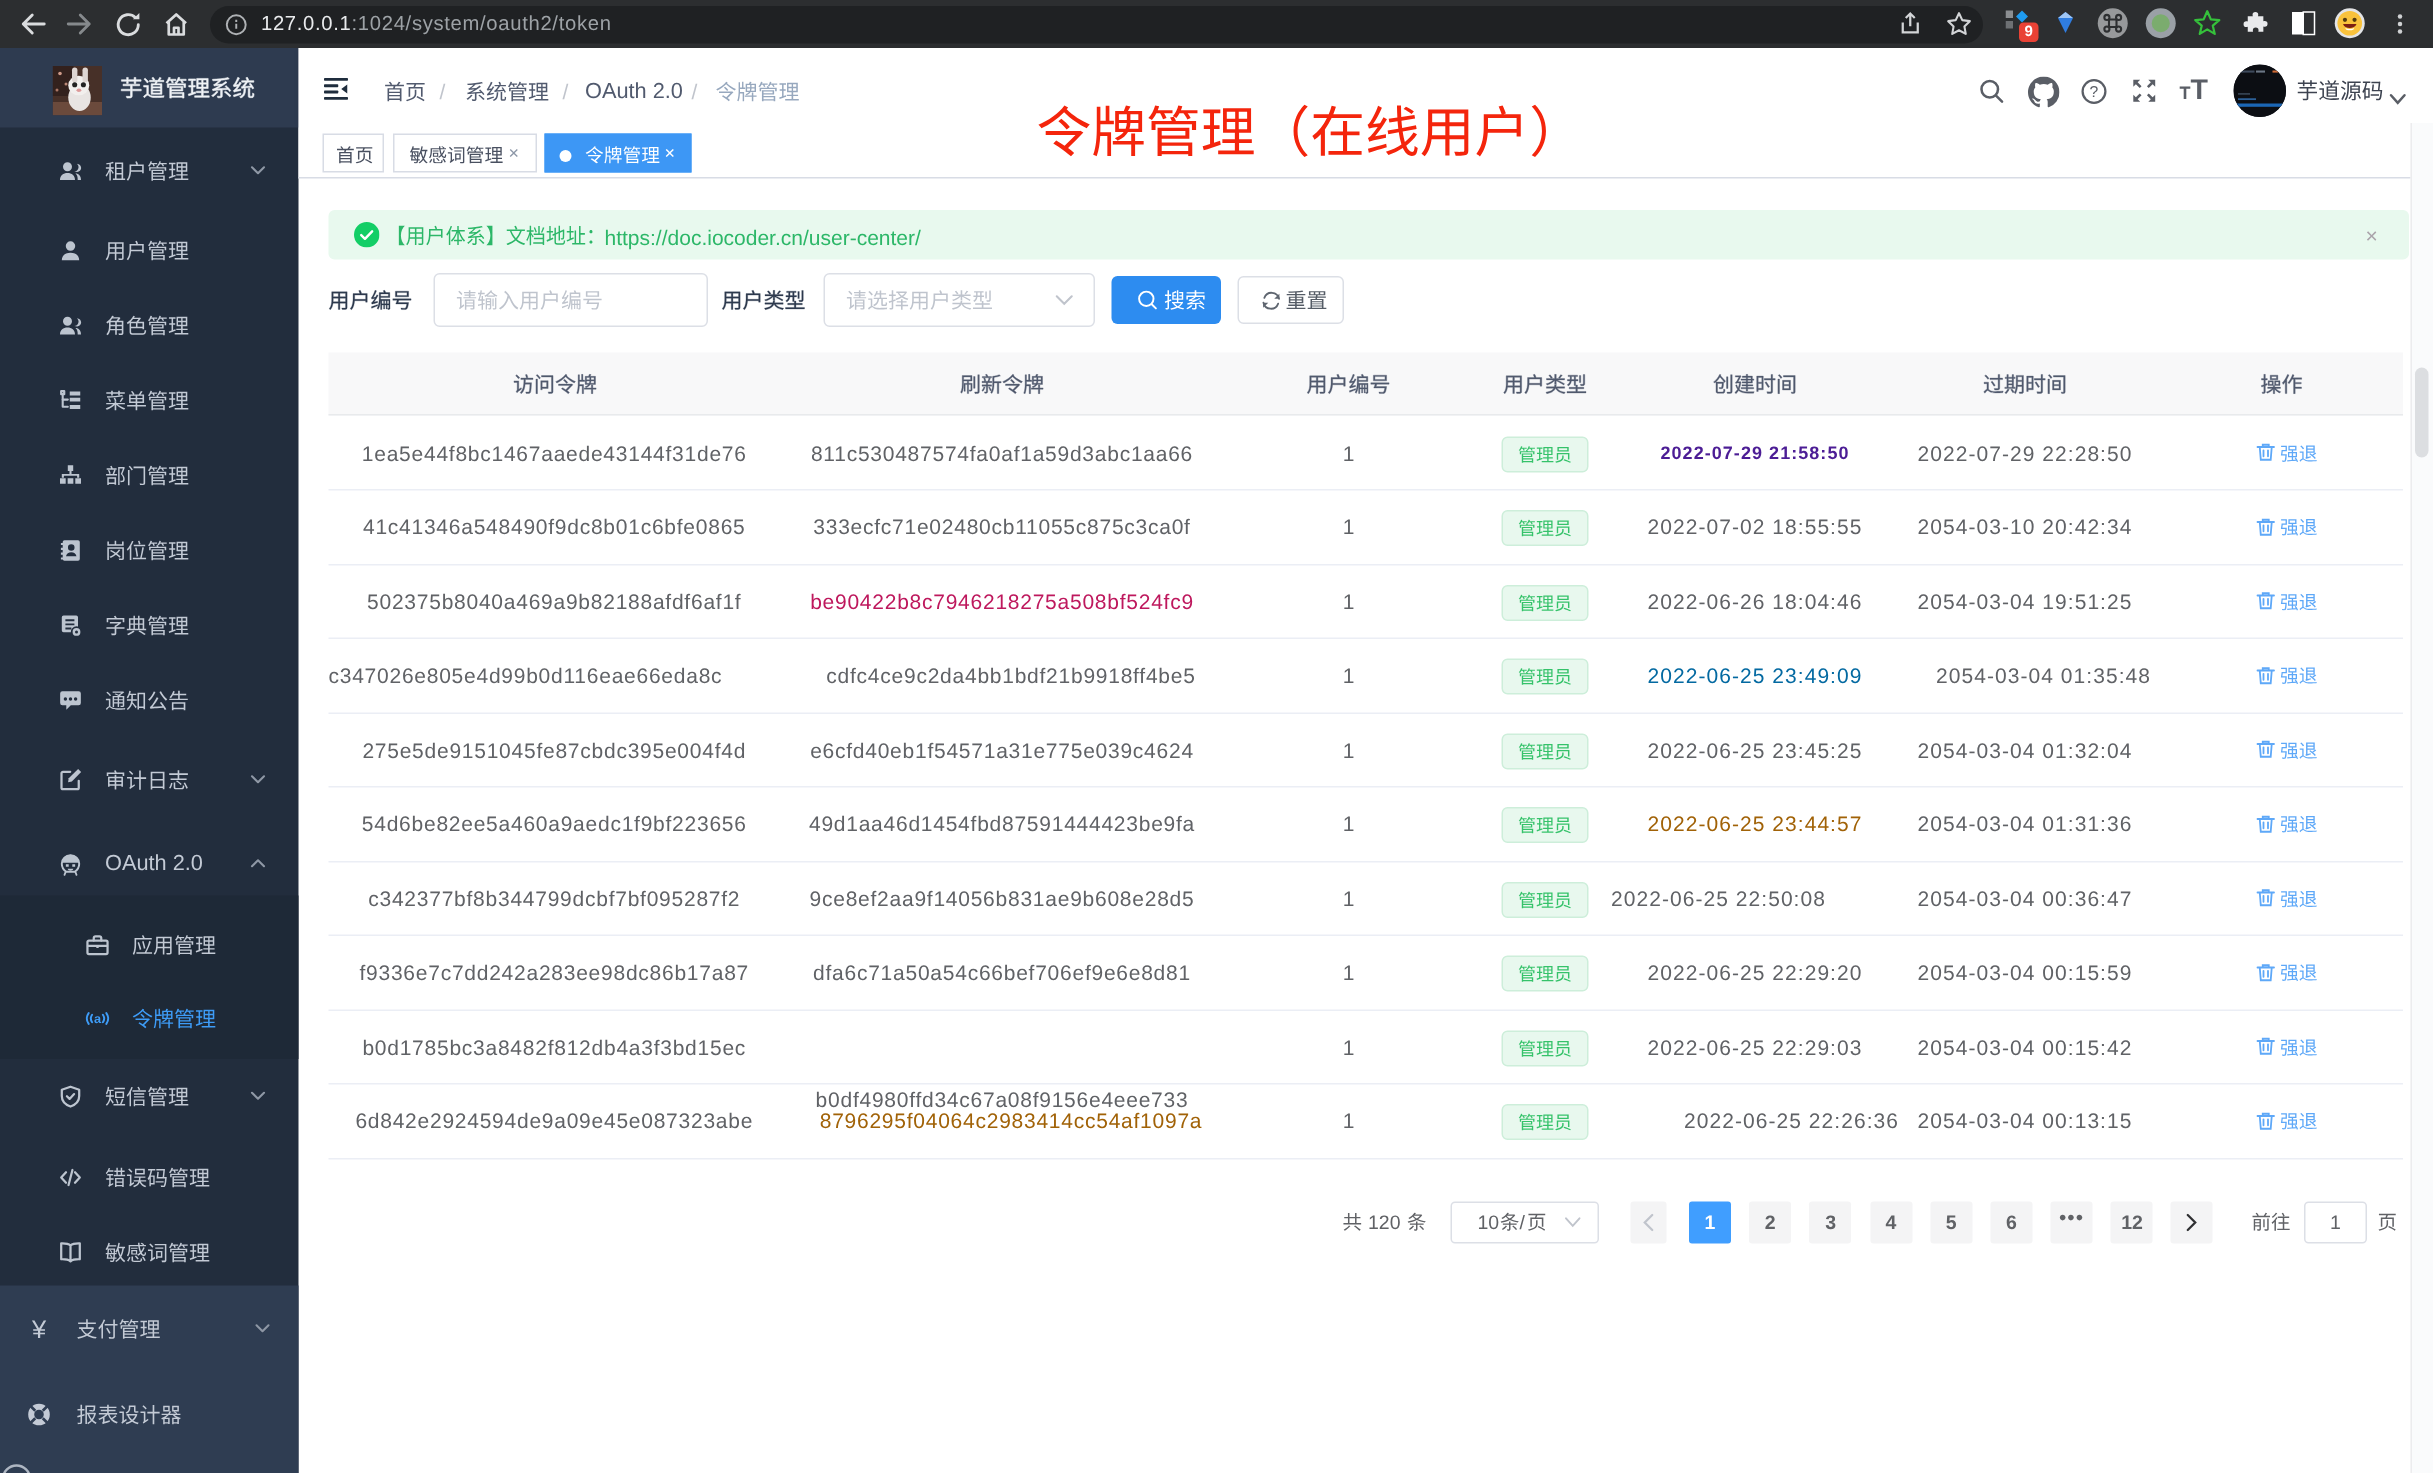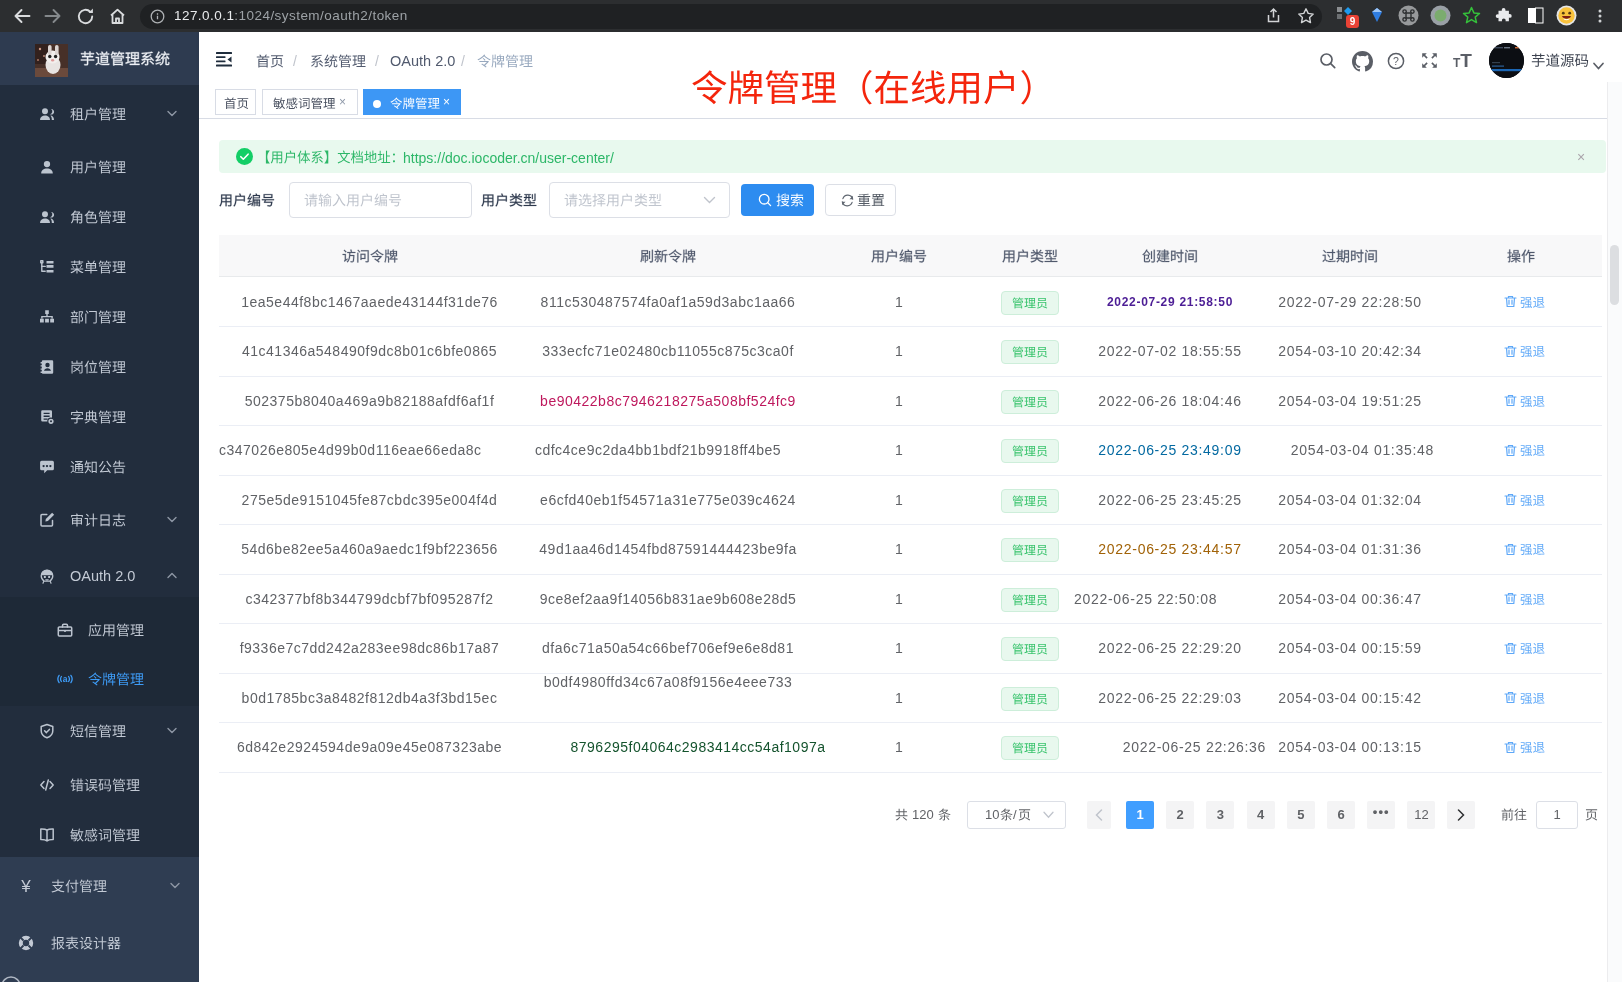--- a/index.html
+++ b/index.html
@@ -655,21 +655,21 @@
   </svg>
 <svg style="position:absolute;left:1504px;top:394.25px" width="13" height="13" viewBox="0 0 13 13">
     <path d="M1 3h11M4.5 3V1.5h4V3M2.5 3l.7 8.5h6.6l.7-8.5M5 5.2v4M8 5.2v4" stroke="#5ea8f8" stroke-width="1.2" fill="none" stroke-linecap="round"></path>
   </svg>
 <svg class="cj " style="position:absolute;left:1520px;top:394.75px;width:25px;height:12.5px;color:#5ea8f8;" viewBox="0 -880 2000 1000" preserveAspectRatio="none">
     <use href="#c5f3a"></use>
     <use href="#c9000" x="1000"></use>
   </svg>
 <div style="position:absolute;left:219px;top:425px;width:1383px;height:1px;background:#ebeef5"></div>
 <div style="position:absolute;left:219px;top:443.25px;font-size:14px;line-height:14px;color:#606266;font-weight:400;letter-spacing:0;white-space:pre;line-height:15px"><div style="width:301px;text-align:left;letter-spacing:0.5px">c347026e805e4d99b0d116eae66eda8c</div></div>
-<div style="position:absolute;left:512px;top:443.25px;font-size:14px;line-height:14px;color:#606266;font-weight:400;letter-spacing:0;white-space:pre;line-height:15px"><div style="width:292px;text-align:center;letter-spacing:0.5px">cdfc4ce9c2da4bb1bdf21b9918ff4be5</div></div>
+<div style="position:absolute;left:528px;top:443.25px;font-size:14px;line-height:14px;color:#606266;font-weight:400;letter-spacing:0;white-space:pre;line-height:15px"><div style="width:292px;text-align:center;letter-spacing:0.5px">cdfc4ce9c2da4bb1bdf21b9918ff4be5</div></div>
 <div style="position:absolute;left:812px;top:443.25px;font-size:14px;line-height:14px;color:#606266;font-weight:400;letter-spacing:0;white-space:pre;line-height:15px"><div style="width:174px;text-align:center;letter-spacing:0">1</div></div>
 <div style="position:absolute;left:1074px;top:443.25px;font-size:14px;line-height:14px;color:#0369a1;font-weight:400;letter-spacing:0;white-space:pre;line-height:15px"><div style="width:192px;text-align:center;letter-spacing:0.7px">2022-06-25 23:49:09</div></div>
 <div style="position:absolute;left:1266px;top:443.25px;font-size:14px;line-height:14px;color:#606266;font-weight:400;letter-spacing:0;white-space:pre;line-height:15px"><div style="width:168px;text-align:right;letter-spacing:0.7px">2054-03-04 01:35:48</div></div>
 <div style="position:absolute;left:1001px;top:439.25px;width:58px;height:24px;background:#e8f8ee;border:1px solid #cdeeda;border-radius:4px;box-sizing:border-box"></div>
 <svg class="cj " style="position:absolute;left:1012px;top:445.25px;width:36px;height:12px;color:#35c26a;" viewBox="0 -880 3000 1000" preserveAspectRatio="none">
     <use href="#c7ba1"></use>
     <use href="#c7406" x="1000"></use>
     <use href="#c5458" x="2000"></use>
   </svg>
 <svg style="position:absolute;left:1504px;top:443.75px" width="13" height="13" viewBox="0 0 13 13">
@@ -750,40 +750,40 @@
   </svg>
 <svg style="position:absolute;left:1504px;top:641.75px" width="13" height="13" viewBox="0 0 13 13">
     <path d="M1 3h11M4.5 3V1.5h4V3M2.5 3l.7 8.5h6.6l.7-8.5M5 5.2v4M8 5.2v4" stroke="#5ea8f8" stroke-width="1.2" fill="none" stroke-linecap="round"></path>
   </svg>
 <svg class="cj " style="position:absolute;left:1520px;top:642.25px;width:25px;height:12.5px;color:#5ea8f8;" viewBox="0 -880 2000 1000" preserveAspectRatio="none">
     <use href="#c5f3a"></use>
     <use href="#c9000" x="1000"></use>
   </svg>
 <div style="position:absolute;left:219px;top:672.5px;width:1383px;height:1px;background:#ebeef5"></div>
 <div style="position:absolute;left:219px;top:690.75px;font-size:14px;line-height:14px;color:#606266;font-weight:400;letter-spacing:0;white-space:pre;line-height:15px"><div style="width:301px;text-align:center;letter-spacing:0.5px">b0d1785bc3a8482f812db4a3f3bd15ec</div></div>
-<div style="position:absolute;left:522px;top:675px;font-size:14px;line-height:14px;color:#606266;font-weight:400;letter-spacing:0;white-space:pre;line-height:15px"><div style="width:292px;text-align:center;letter-spacing:0.5px">b0df4980ffd34c67a08f9156e4eee733</div></div>
+<div style="position:absolute;left:522px;top:726px;font-size:14px;line-height:14px;color:#606266;font-weight:400;letter-spacing:0;white-space:pre;line-height:15px"><div style="width:292px;text-align:center;letter-spacing:0.5px">b0df4980ffd34c67a08f9156e4eee733</div></div>
 <div style="position:absolute;left:812px;top:690.75px;font-size:14px;line-height:14px;color:#606266;font-weight:400;letter-spacing:0;white-space:pre;line-height:15px"><div style="width:174px;text-align:center;letter-spacing:0">1</div></div>
 <div style="position:absolute;left:1074px;top:690.75px;font-size:14px;line-height:14px;color:#606266;font-weight:400;letter-spacing:0;white-space:pre;line-height:15px"><div style="width:192px;text-align:center;letter-spacing:0.7px">2022-06-25 22:29:03</div></div>
 <div style="position:absolute;left:1266px;top:690.75px;font-size:14px;line-height:14px;color:#606266;font-weight:400;letter-spacing:0;white-space:pre;line-height:15px"><div style="width:168px;text-align:center;letter-spacing:0.7px">2054-03-04 00:15:42</div></div>
 <div style="position:absolute;left:1001px;top:686.75px;width:58px;height:24px;background:#e8f8ee;border:1px solid #cdeeda;border-radius:4px;box-sizing:border-box"></div>
 <svg class="cj " style="position:absolute;left:1012px;top:692.75px;width:36px;height:12px;color:#35c26a;" viewBox="0 -880 3000 1000" preserveAspectRatio="none">
     <use href="#c7ba1"></use>
     <use href="#c7406" x="1000"></use>
     <use href="#c5458" x="2000"></use>
   </svg>
 <svg style="position:absolute;left:1504px;top:691.25px" width="13" height="13" viewBox="0 0 13 13">
     <path d="M1 3h11M4.5 3V1.5h4V3M2.5 3l.7 8.5h6.6l.7-8.5M5 5.2v4M8 5.2v4" stroke="#5ea8f8" stroke-width="1.2" fill="none" stroke-linecap="round"></path>
   </svg>
 <svg class="cj " style="position:absolute;left:1520px;top:691.75px;width:25px;height:12.5px;color:#5ea8f8;" viewBox="0 -880 2000 1000" preserveAspectRatio="none">
     <use href="#c5f3a"></use>
     <use href="#c9000" x="1000"></use>
   </svg>
 <div style="position:absolute;left:219px;top:722px;width:1383px;height:1px;background:#ebeef5"></div>
 <div style="position:absolute;left:219px;top:740.25px;font-size:14px;line-height:14px;color:#606266;font-weight:400;letter-spacing:0;white-space:pre;line-height:15px"><div style="width:301px;text-align:center;letter-spacing:0.5px">6d842e2924594de9a09e45e087323abe</div></div>
-<div style="position:absolute;left:552px;top:740.25px;font-size:14px;line-height:14px;color:#14532d;font-weight:400;letter-spacing:0;white-space:pre;line-height:15px"><div style="width:292px;text-align:center;letter-spacing:0.5px">8796295f04064c2983414cc54af1097a</div></div>
+<div style="position:absolute;left:528px;top:740.25px;font-size:14px;line-height:14px;color:#a16207;font-weight:400;letter-spacing:0;white-space:pre;line-height:15px"><div style="width:292px;text-align:center;letter-spacing:0.5px">8796295f04064c2983414cc54af1097a</div></div>
 <div style="position:absolute;left:812px;top:740.25px;font-size:14px;line-height:14px;color:#606266;font-weight:400;letter-spacing:0;white-space:pre;line-height:15px"><div style="width:174px;text-align:center;letter-spacing:0">1</div></div>
 <div style="position:absolute;left:1074px;top:740.25px;font-size:14px;line-height:14px;color:#606266;font-weight:400;letter-spacing:0;white-space:pre;line-height:15px"><div style="width:192px;text-align:right;letter-spacing:0.7px">2022-06-25 22:26:36</div></div>
 <div style="position:absolute;left:1266px;top:740.25px;font-size:14px;line-height:14px;color:#606266;font-weight:400;letter-spacing:0;white-space:pre;line-height:15px"><div style="width:168px;text-align:center;letter-spacing:0.7px">2054-03-04 00:13:15</div></div>
 <div style="position:absolute;left:1001px;top:736.25px;width:58px;height:24px;background:#e8f8ee;border:1px solid #cdeeda;border-radius:4px;box-sizing:border-box"></div>
 <svg class="cj " style="position:absolute;left:1012px;top:742.25px;width:36px;height:12px;color:#35c26a;" viewBox="0 -880 3000 1000" preserveAspectRatio="none">
     <use href="#c7ba1"></use>
     <use href="#c7406" x="1000"></use>
     <use href="#c5458" x="2000"></use>
   </svg>
 <svg style="position:absolute;left:1504px;top:740.75px" width="13" height="13" viewBox="0 0 13 13">
@@ -832,21 +832,21 @@
 <div style="position:absolute;left:1286.8px;top:800.5px;width:28px;height:28px;background:#f4f4f5;border-radius:2px">
     <div style="width:28px;text-align:center;font-size:13px;line-height:28px;color:#606266;font-weight:600">5</div>
   </div>
 <div style="position:absolute;left:1327px;top:800.5px;width:28px;height:28px;background:#f4f4f5;border-radius:2px">
     <div style="width:28px;text-align:center;font-size:13px;line-height:28px;color:#606266;font-weight:600">6</div>
   </div>
 <div style="position:absolute;left:1367.2px;top:800.5px;width:28px;height:28px;background:#f4f4f5;border-radius:2px">
     <div style="width:28px;text-align:center;font-size:13px;line-height:22px;color:#606266;letter-spacing:1px;font-weight:700">•••</div>
   </div>
 <div style="position:absolute;left:1407.4px;top:800.5px;width:28px;height:28px;background:#f4f4f5;border-radius:2px">
-    <div style="width:28px;text-align:center;font-size:13px;line-height:28px;color:#606266;font-weight:400">12</div>
+    <div style="width:28px;text-align:center;font-size:13px;line-height:28px;color:#606266;font-weight:700">12</div>
   </div>
 <div style="position:absolute;left:1447px;top:800.5px;width:28px;height:28px;background:#f4f4f5;border-radius:2px"></div>
 <svg style="position:absolute;left:1457px;top:808.5px" width="8" height="12" viewBox="0 0 8 12">
     <path d="M1.5 1l5 5-5 5" stroke="#303133" stroke-width="1.5" fill="none" stroke-linecap="round"></path>
   </svg>
 <svg class="cj " style="position:absolute;left:1501px;top:808px;width:26px;height:13px;color:#606266;" viewBox="0 -880 2000 1000" preserveAspectRatio="none">
     <use href="#c524d"></use>
     <use href="#c5f80" x="1000"></use>
   </svg>
 <div style="position:absolute;left:1536px;top:800.5px;width:42px;height:28px;background:#fff;border:1px solid #dcdfe6;border-radius:3px;box-sizing:border-box">

